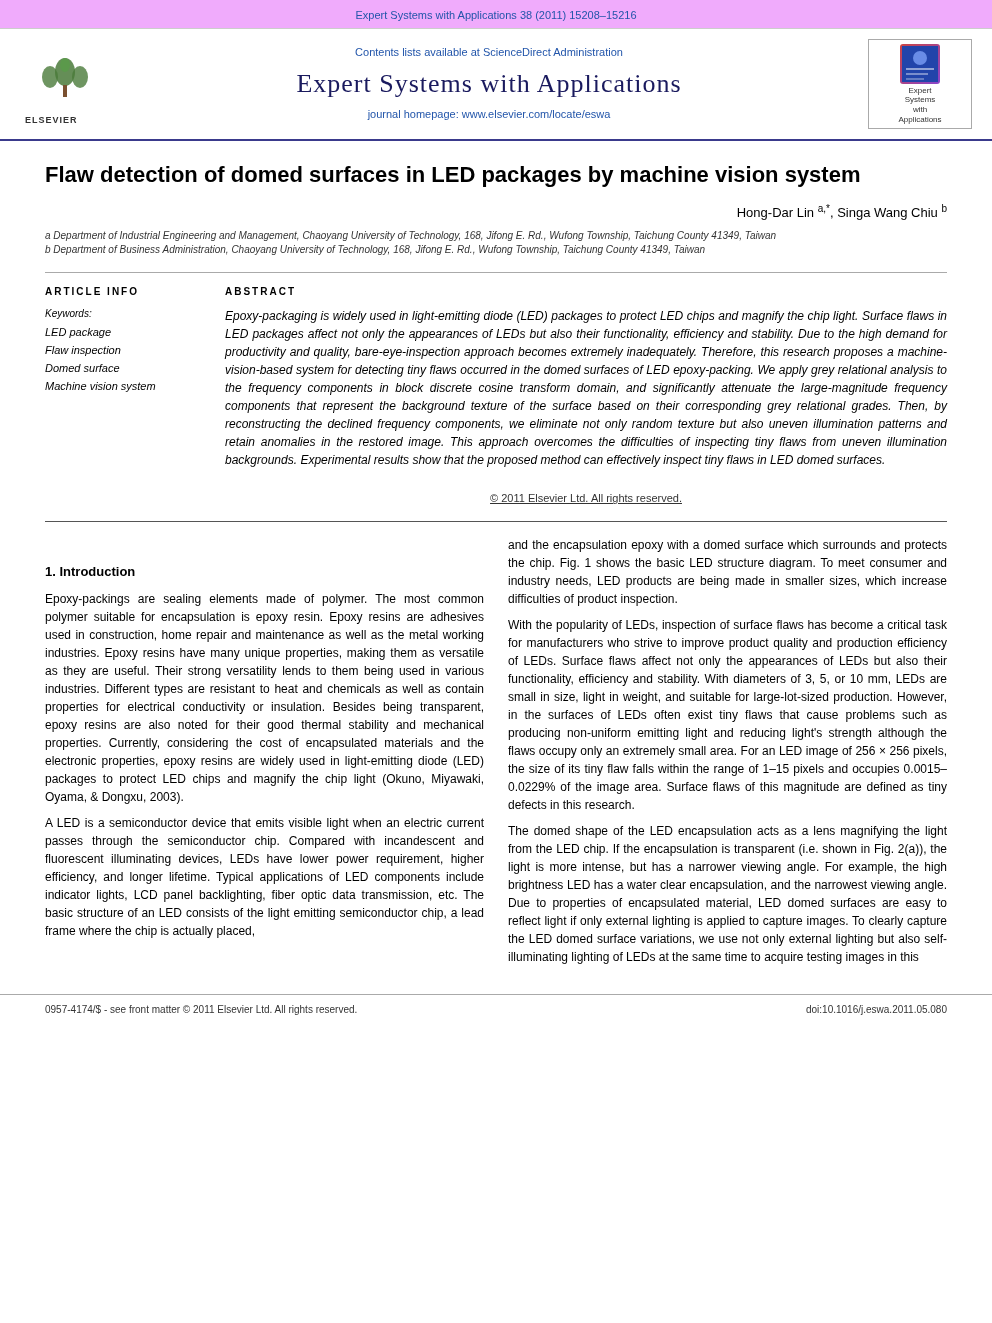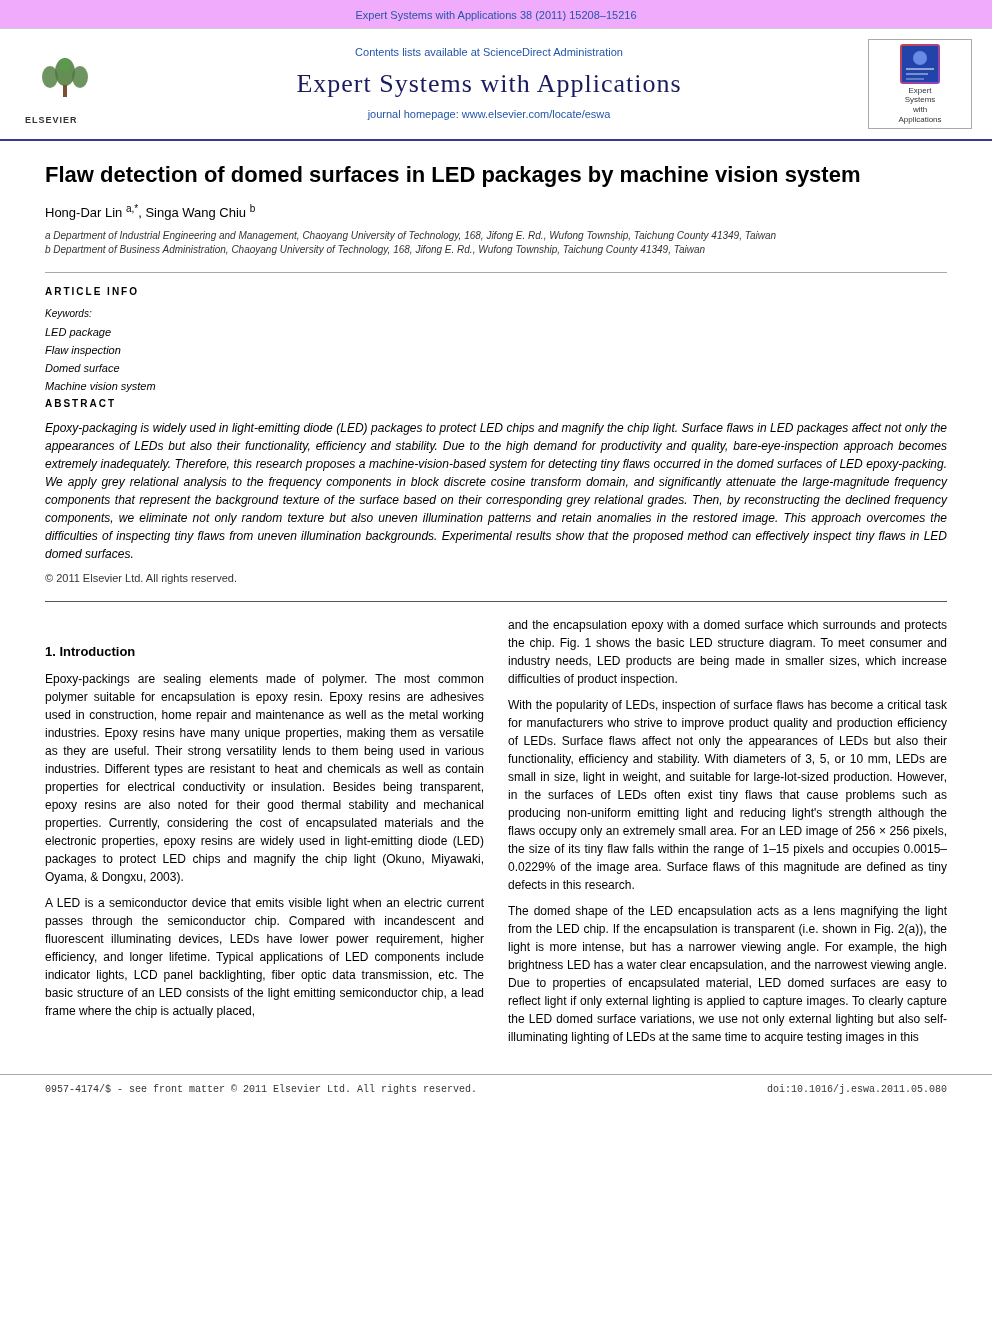--- a/index.html
+++ b/index.html
@@ -115,20 +115,21 @@
       font-family: Arial, sans-serif;
       margin-bottom: 12px;
       line-height: 1.3;
       color: #000;
     }
 
     .authors {
       font-size: 13px;
       margin-bottom: 6px;
       font-family: Arial, sans-serif;
+      text-align: right;
     }
     .authors sup {
       font-size: 10px;
     }
 
     .affiliations {
       font-size: 10px;
       font-family: Arial, sans-serif;
       color: #333;
       margin-bottom: 14px;
@@ -136,21 +137,21 @@
     }
 
     .divider {
       border: none;
       border-top: 1px solid #aaa;
       margin: 12px 0;
     }
 
     .two-col {
       display: flex;
-      flex-direction: column;
+      gap: 20px;
     }
 
     .article-info {
       width: 160px;
       flex-shrink: 0;
     }
     .article-info h3 {
       font-size: 10px;
       font-family: Arial, sans-serif;
       letter-spacing: 2px;
@@ -187,23 +188,24 @@
       font-size: 12px;
       font-family: Arial, sans-serif;
       text-align: justify;
       line-height: 1.5;
       font-style: italic;
     }
 
     .copyright-line {
       font-size: 11px;
       font-family: Arial, sans-serif;
-      text-align: left;
-      margin-top: 8px;
-      color: #333;
+      text-align: center;
+      margin-top: 22px;
+      color: #333;
+      text-decoration: underline;
     }
 
     .section-divider {
       border: none;
       border-top: 1.5px solid #555;
       margin: 14px 0;
     }
 
     .body-two-col {
       display: flex;
@@ -243,21 +245,21 @@
       line-height: 1.4;
       color: #333;
     }
 
     .bottom-bar {
       border-top: 1px solid #aaa;
       padding: 8px 45px 4px 45px;
       display: flex;
       justify-content: space-between;
       font-size: 10px;
-      font-family: Liberation Mono, monospace;
+      font-family: Liberation Sans, sans-serif;
       color: #333;
     }
 
     a { color: #2255aa; text-decoration: none; }
   </style>
 </head>
 <body>
 
 <div class="top-bar">
   <span class="journal-ref">Expert Systems with Applications 38 (2011) 15208–15216</span>

